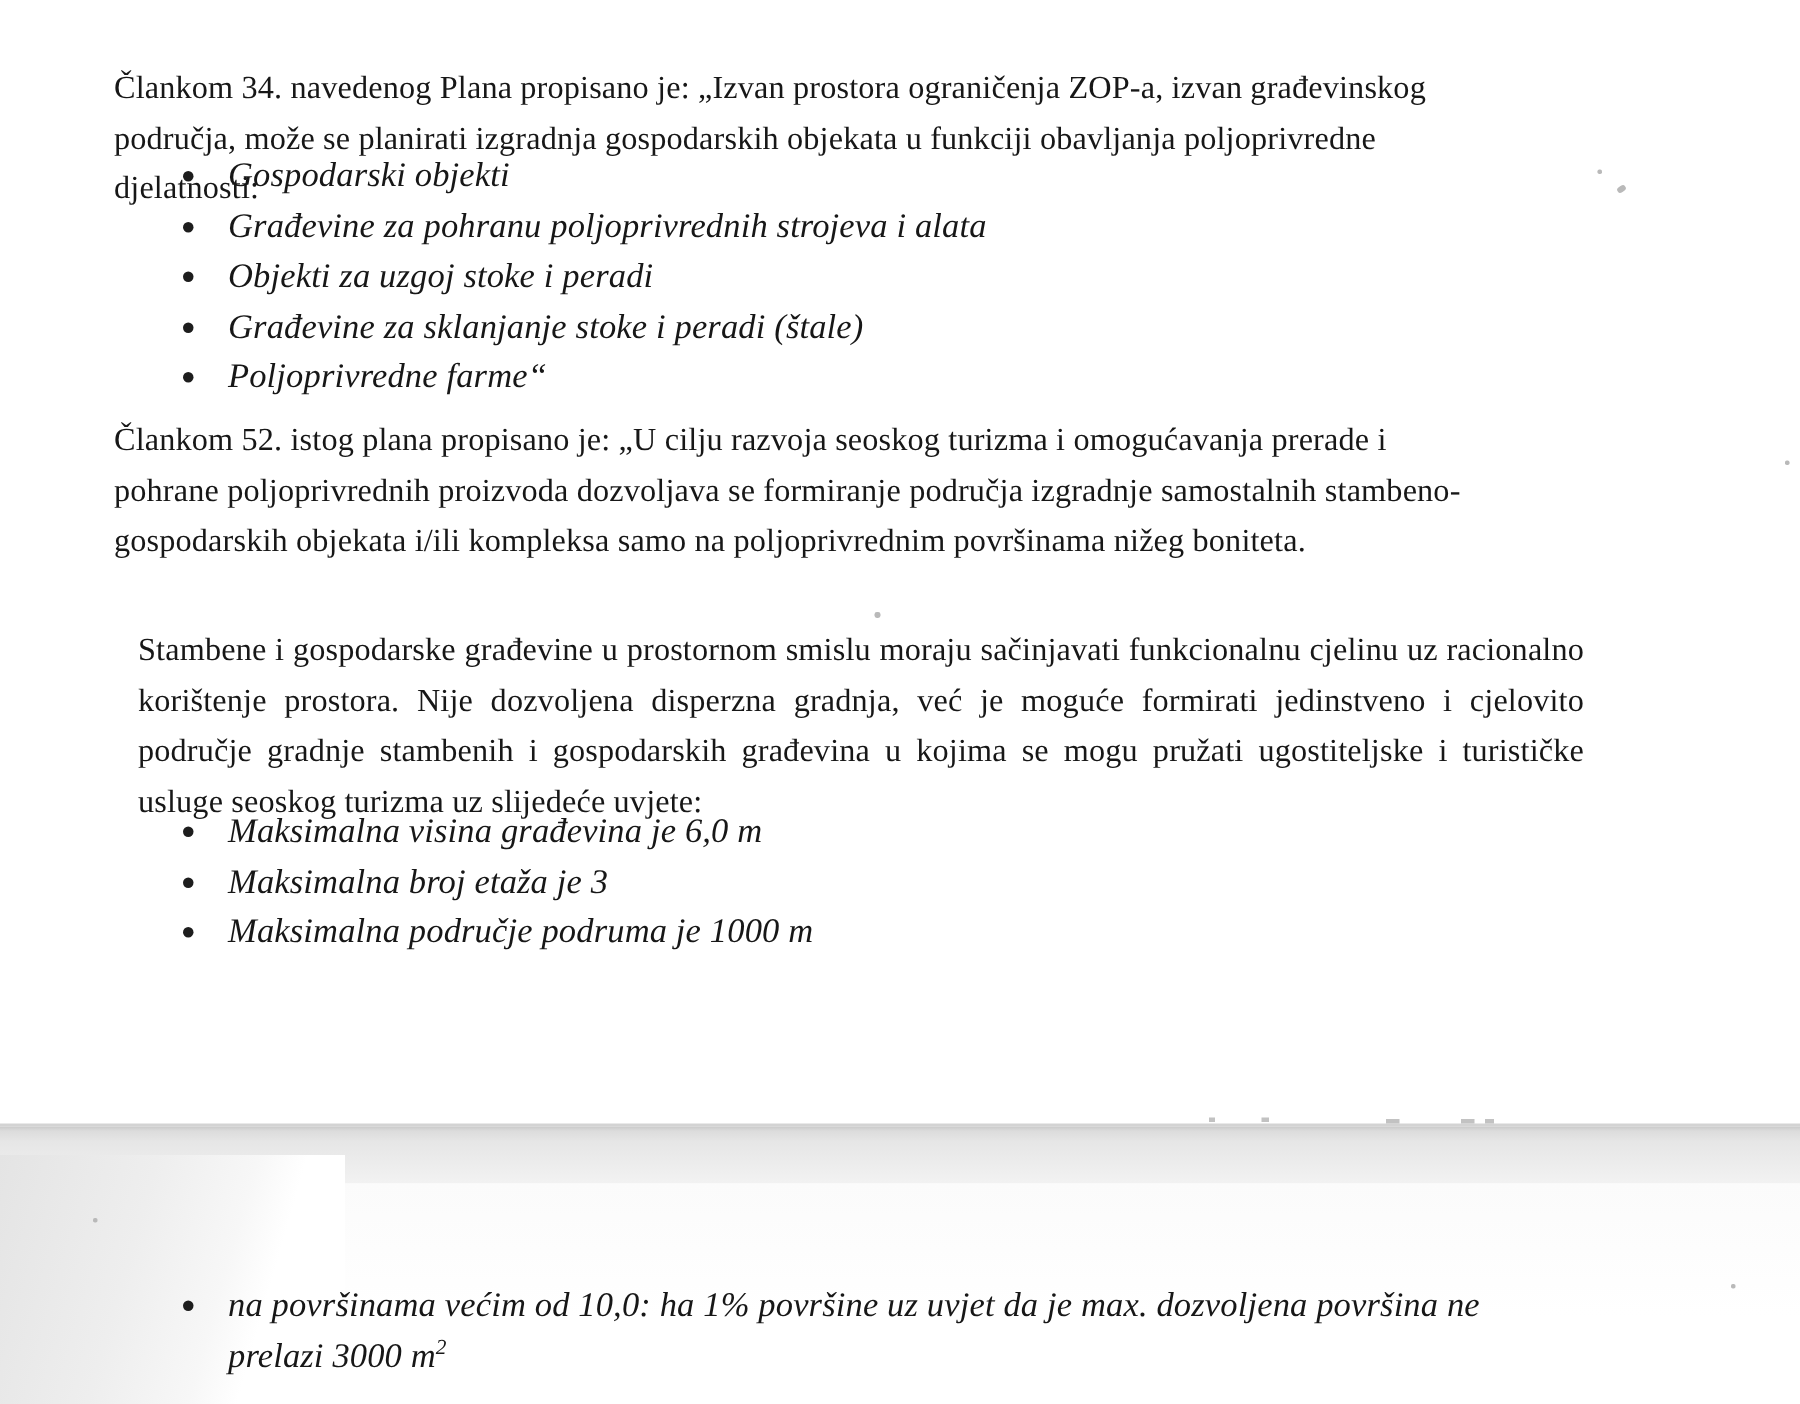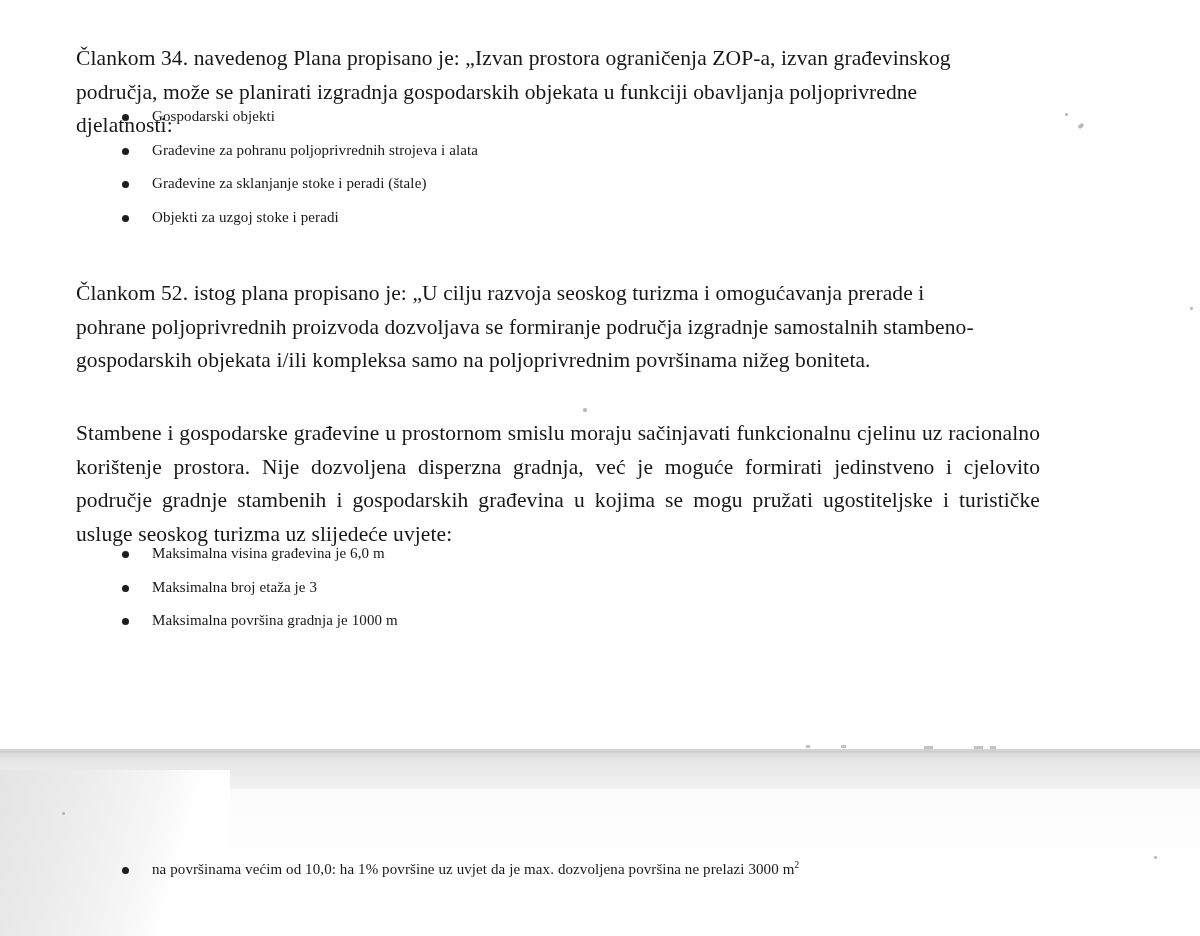--- a/index.html
+++ b/index.html
@@ -82,42 +82,43 @@
   }
 
   ul.bullets {
     margin: 0;
     padding: 0;
     list-style: none;
   }
   ul.bullets > li {
     position: relative;
     padding-left: 76px;
-    font-size: 15px;
+    font-size: 23px;
     line-height: 33.5px;
     letter-spacing: 0.1px;
+    font-style: italic;
   }
   ul.bullets > li::before {
     content: "";
     position: absolute;
     left: 46px;
     top: 14px;
     width: 7px;
     height: 7px;
     border-radius: 50%;
     background: #1d1d1d;
   }
 
   
   .block { position: absolute; left: 76px; width: 964px; }
 
   #blk-p1       { top: 6px;   width: 900px; margin-top: 36px; }
   #blk-list1    { top: 100px; }
   #blk-p2       { top: 277px; width: 920px; }
-  #blk-p3       { top: 417px; width: 964px; }
+  #blk-p3       { top: 417px; width: 964px; margin-left: 16px; }
   #blk-list2    { top: 537px; }
   #blk-p4       { top: 686px; width: 960px; }
   #blk-list3    { top: 853px; width: 964px; }
 
   sup { font-size: 0.62em; vertical-align: super; line-height: 0; }
 </style>
 </head>
 <body>
 
 <div id="page">
@@ -140,36 +141,37 @@
   <div class="speck" style="left:1154px; top:856px; width:3px; height:3px;"></div>
   <div class="speck" style="left:62px; top:812px; width:3px; height:3px;"></div>
 
   <div class="block" id="blk-p1">
     <p class="para">Člankom 34. navedenog Plana propisano je: „Izvan prostora ograničenja ZOP-a, izvan građevinskog područja, može se planirati izgradnja gospodarskih objekata u funkciji obavljanja poljoprivredne djelatnosti:</p>
   </div>
 
   <ul class="bullets block" id="blk-list1">
     <li><span>Gospodarski objekti</span></li>
     <li><span>Građevine za pohranu poljoprivrednih strojeva i alata</span></li>
+    <li><span>Objekti za uzgoj stoke i peradi</span></li>
     <li><span>Građevine za sklanjanje stoke i peradi (štale)</span></li>
-    <li><span>Objekti za uzgoj stoke i peradi</span></li>
+    <li><span>Poljoprivredne farme“</span></li>
   </ul>
 
   <div class="block" id="blk-p2">
     <p class="para">Člankom 52. istog plana propisano je: „U cilju razvoja seoskog turizma i omogućavanja prerade i pohrane poljoprivrednih proizvoda dozvoljava se formiranje područja izgradnje samostalnih stambeno-gospodarskih objekata i/ili kompleksa samo na poljoprivrednim površinama nižeg boniteta.</p>
   </div>
 
   <div class="block" id="blk-p3">
     <p class="para justify">Stambene i gospodarske građevine u prostornom smislu moraju sačinjavati funkcionalnu cjelinu uz racionalno korištenje prostora. Nije dozvoljena disperzna gradnja, već je moguće formirati jedinstveno i cjelovito područje gradnje stambenih i gospodarskih građevina u kojima se mogu pružati ugostiteljske i turističke usluge seoskog turizma uz slijedeće uvjete:</p>
   </div>
 
   <ul class="bullets block" id="blk-list2">
     <li><span>Maksimalna visina građevina je 6,0 m</span></li>
     <li><span>Maksimalna broj etaža je 3</span></li>
-    <li><span>Maksimalna površina gradnja je 1000 m</span></li>
+    <li><span>Maksimalna područje podruma je 1000 m</span></li>
   </ul>
 
 
   <ul class="bullets block" id="blk-list3">
     <li><span>na površinama većim od 10,0: ha 1% površine uz uvjet da je max. dozvoljena površina ne prelazi 3000 m</span><sup>2</sup></li>
   </ul>
 
 </div>
 
 </body></html>

